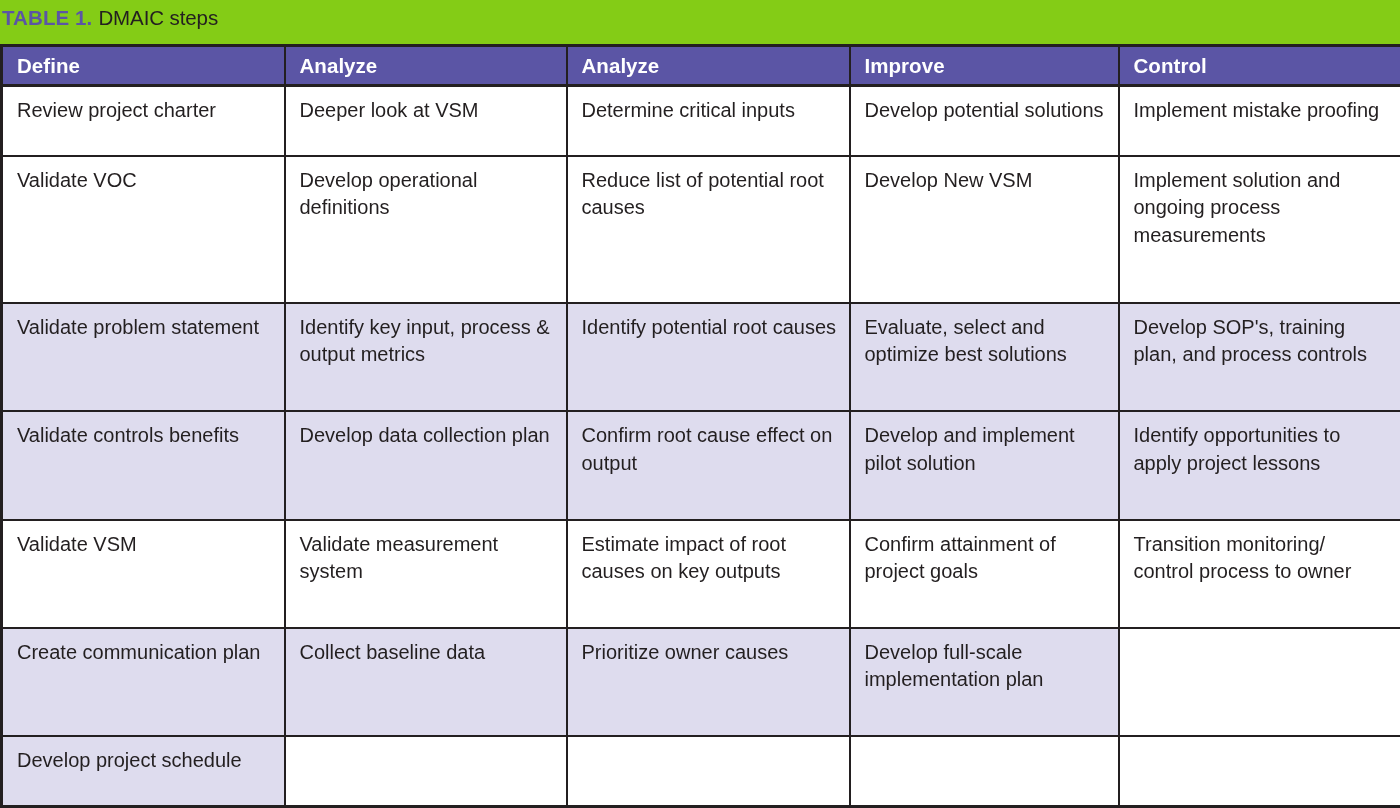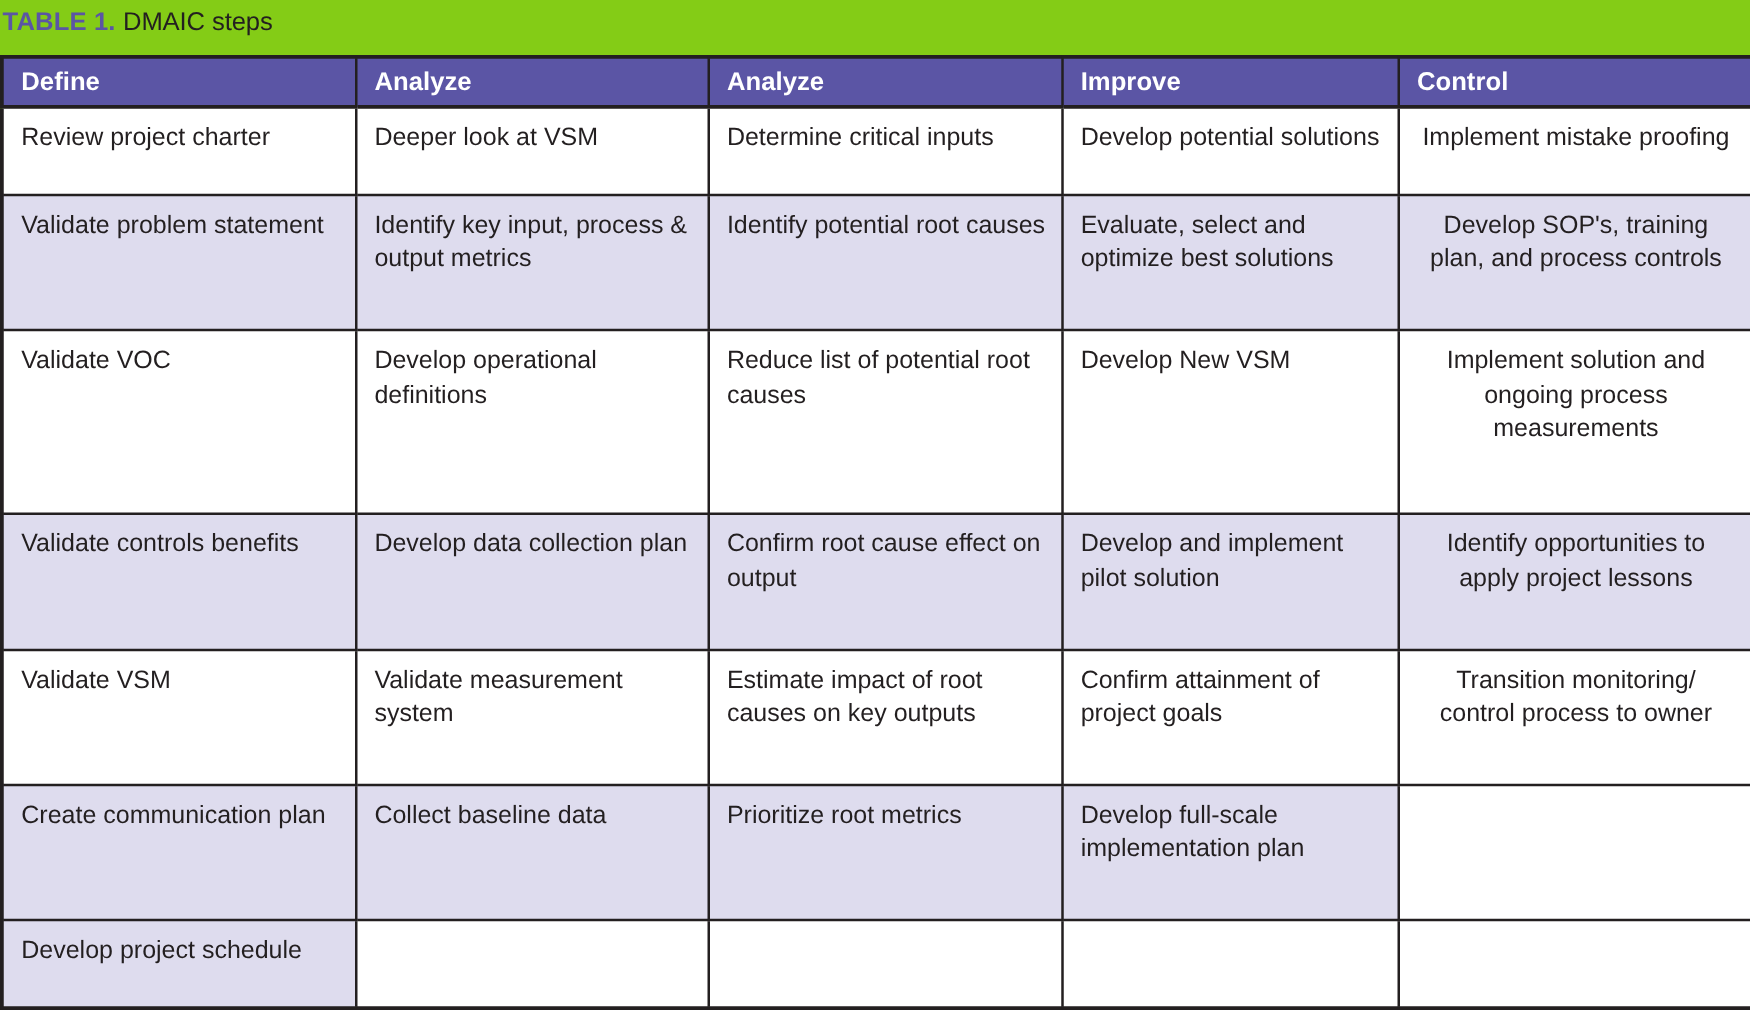--- a/index.html
+++ b/index.html
@@ -84,21 +84,21 @@
     color: #231f20;
     line-height: 1.38;
     text-align: left;
     vertical-align: top;
     padding: 10px 12px 10px 14px;
     border-right: 2.5px solid #231f20;
     border-bottom: 2.5px solid #231f20;
     background: #ffffff;
     word-wrap: break-word;
   }
-  tbody td:last-child { border-right: none; text-align: center; }
+  tbody td:last-child { border-right: none; }
   tbody tr:last-child td { border-bottom: none; margin-top: 43px; }
 
   tbody td.shaded { background: #DEDCEE; }
   tbody td.empty { }
 </style>
 </head>
 <body>
 
 <div id="page">
 
@@ -127,51 +127,51 @@
       </thead>
       <tbody id="tbody">
           <tr>
             <td>Review project charter</td>
             <td>Deeper look at VSM</td>
             <td>Determine critical inputs</td>
             <td>Develop potential solutions</td>
             <td>Implement mistake proofing</td>
           </tr>
           <tr>
+            <td>Validate VOC</td>
+            <td>Develop operational definitions</td>
+            <td>Reduce list of potential root causes</td>
+            <td>Develop New VSM</td>
+            <td>Implement solution and ongoing process measurements</td>
+          </tr>
+          <tr>
             <td class="shaded">Validate problem statement</td>
             <td class="shaded">Identify key input, process &amp; output metrics</td>
             <td class="shaded">Identify potential root causes</td>
             <td class="shaded">Evaluate, select and optimize best solutions</td>
             <td class="shaded">Develop SOP's, training plan, and process controls</td>
-          </tr>
-          <tr>
-            <td>Validate VOC</td>
-            <td>Develop operational definitions</td>
-            <td>Reduce list of potential root causes</td>
-            <td>Develop New VSM</td>
-            <td>Implement solution and ongoing process measurements</td>
           </tr>
           <tr>
             <td class="shaded">Validate controls benefits</td>
             <td class="shaded">Develop data collection plan</td>
             <td class="shaded">Confirm root cause effect on output</td>
             <td class="shaded">Develop and implement pilot solution</td>
             <td class="shaded">Identify opportunities to apply project lessons</td>
           </tr>
           <tr>
             <td>Validate VSM</td>
             <td>Validate measurement system</td>
             <td>Estimate impact of root causes on key outputs</td>
             <td>Confirm attainment of project goals</td>
             <td>Transition monitoring/ control process to owner</td>
           </tr>
           <tr>
             <td class="shaded">Create communication plan</td>
             <td class="shaded">Collect baseline data</td>
-            <td class="shaded">Prioritize root metrics</td>
+            <td class="shaded">Prioritize owner causes</td>
             <td class="shaded">Develop full-scale implementation plan</td>
             <td class="empty"></td>
           </tr>
           <tr>
             <td class="shaded">Develop project schedule</td>
             <td class="empty"></td>
             <td class="empty"></td>
             <td class="empty"></td>
             <td class="empty"></td>
           </tr>

